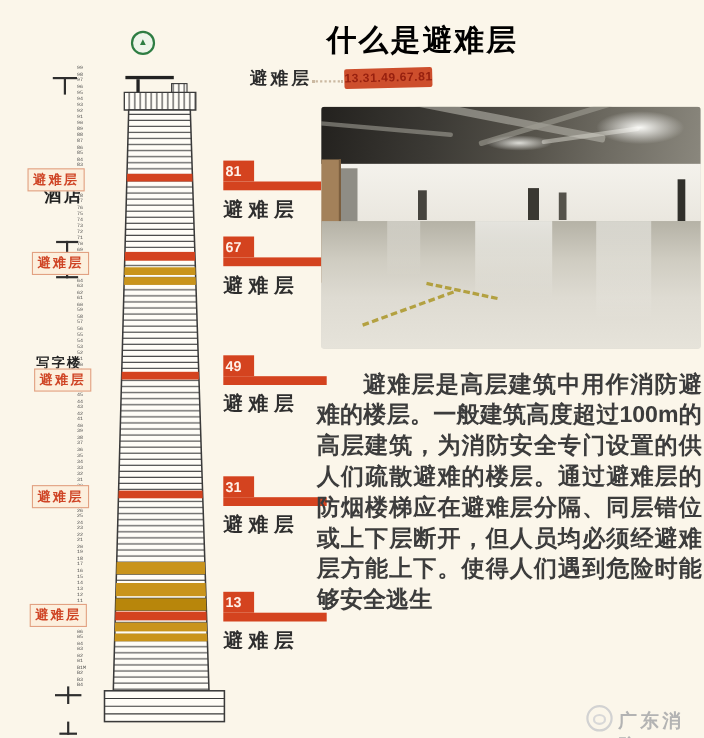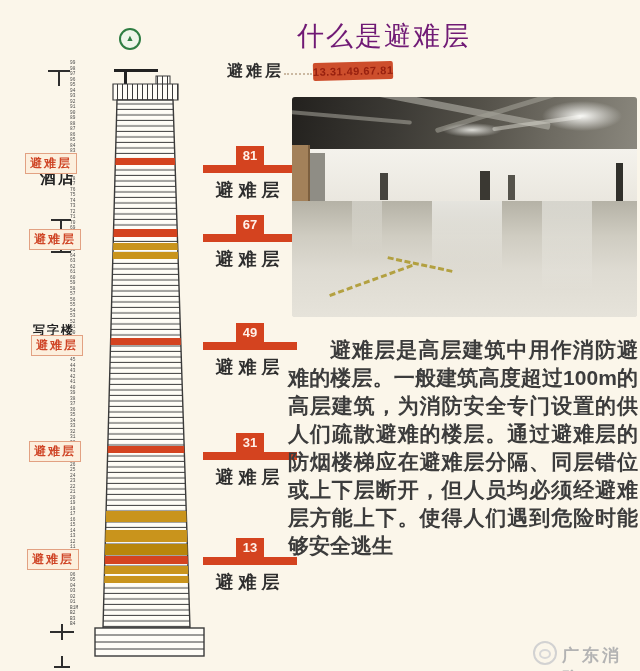--- a/index.html
+++ b/index.html
@@ -1,21 +1,21 @@
 <!DOCTYPE html>
 <html><head>
 <meta charset="utf-8">
 <style>
   html,body{margin:0;padding:0;background:#ffffff;}
   .canvas{position:relative;width:640px;height:671px;background:#fbf6ea;overflow:hidden;
           font-family:"Liberation Sans","DejaVu Sans",sans-serif;}
 
   
-  .main-title{position:absolute;left:297px;top:18px;font-size:27px;font-weight:400;
-              color:#701a75;letter-spacing:2px;text-align:center;}
+  .main-title{position:absolute;left:297px;top:18px;font-size:27px;font-weight:700;
+              color:#000000;letter-spacing:2px;text-align:center;}
 
   
   .heli-logo{position:absolute;left:119px;top:28px;width:18px;height:18px;border:2px solid #2e7d43;
              border-radius:50%;background:#eef5ea;text-align:center;line-height:17px;font-size:9px;color:#2e7d43;}
   .heli-label{position:absolute;left:146px;top:29px;font-size:16px;font-weight:800;color:#222;letter-spacing:1px;}
 
   
   .side-label{position:absolute;font-weight:800;color:#242424;margin-top:40px;}
   .lbl-hotel{left:40px;top:128px;font-size:16px;letter-spacing:2px;}
   .lbl-office{left:33px;top:282px;font-size:12px;letter-spacing:2px;}
@@ -37,21 +37,21 @@
   .tower{position:absolute;left:80px;top:44px;}
 
   
   .legend-label{position:absolute;left:227px;top:61px;font-size:16px;font-weight:800;color:#2d2d2d;letter-spacing:3px;}
   .legend-dots{position:absolute;left:284px;top:73px;width:28px;border-top:2px dotted #cbb9a2;}
   .legend-badge{position:absolute;left:313px;top:62px;width:80px;height:18px;background:#cd4e2c;
                 color:#97200f;font-size:11px;font-weight:800;text-align:center;line-height:18px;
                 border-radius:2px;transform:rotate(-1.5deg);letter-spacing:0.5px;}
 
   
-  .badge{position:absolute;left:203px;width:94px;text-align:center;}
+  .badge{position:absolute;left:203px;width:94px;text-align:left;}
   .badge-num{display:inline-block;min-width:24px;height:19px;line-height:19px;background:#d4431f;
              color:#fff0e8;font-size:13px;font-weight:800;padding:0 2px;}
   .badge-bar{height:8px;background:#d4431f;margin-top:0px;}
   .badge-label{margin-top:5px;font-size:18px;font-weight:800;color:#2e2e2e;letter-spacing:5px;white-space:nowrap;}
 
   
   .photo{position:absolute;left:292px;top:97px;width:345px;height:220px;border-radius:3px;overflow:hidden;
          background:#dcd9d0;}
   .ph-ceiling{position:absolute;left:0;top:0;right:0;height:52px;
       background:linear-gradient(100deg,#23211e 0%,#3c3a35 30%,#55524a 55%,#6e6b62 75%,#8a877d 100%);}

